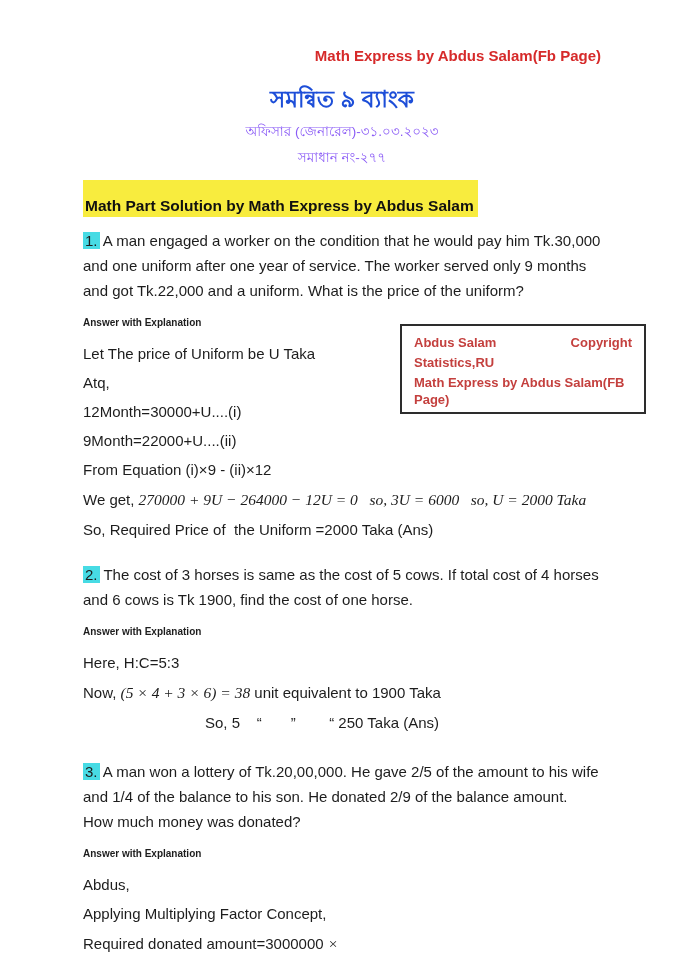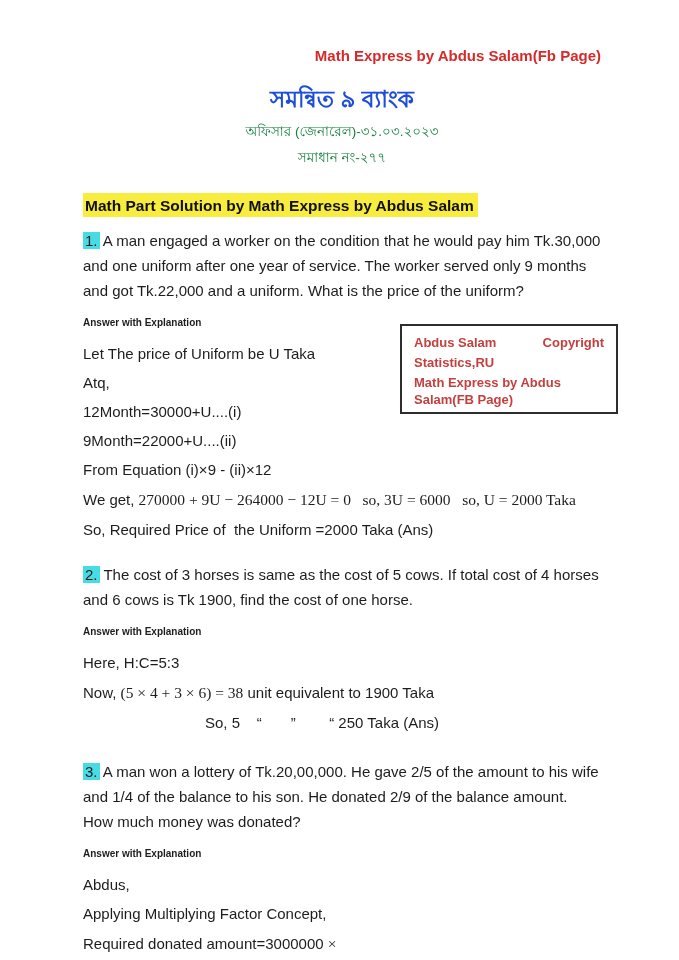--- a/index.html
+++ b/index.html
@@ -3,39 +3,39 @@
 <meta charset="utf-8">
 <style>
   * { margin:0; padding:0; box-sizing:border-box; }
   html,body { background:#ffffff; }
   body { font-family:"Liberation Sans","DejaVu Sans",sans-serif; color:#1d1d1d; }
   .page { position:relative; width:679px; height:960px; background:#ffffff; padding:30px 78px 0 83px; overflow:hidden; margin:16px auto; }
 
   .brand { text-align:right; color:#d62a2a; font-weight:bold; font-size:15px; line-height:20px; margin-bottom:18px; }
 
   .title-bn { text-align:center; font-size:23px; font-weight:bold; color:#1d4ed8; line-height:30px; margin-bottom:8px; }
-  .sub-bn { text-align:center; font-size:13.5px; color:#15803d; line-height:19px; margin-bottom:7px; }
+  .sub-bn { text-align:center; font-size:13.5px; color:#8b5cf6; line-height:19px; margin-bottom:7px; }
   .sub-last { margin-bottom:30px; }
 
   .section-heading { font-size:15.5px; font-weight:bold; color:#101010; margin-bottom:13px; }
-  .hl-y { background:#f8ec3e; padding:4px 4px 3px 2px; }
+  .hl-y { background:#f8ec3e; padding:17px 4px 3px 2px; }
 
   .q { font-size:15px; line-height:25px; margin-bottom:5px; }
   .qnum { background:#47dbe4; padding:0 2px; }
   .gap-top { margin-top:22px; }
   .gap-top-lg { margin-top:26px; }
 
   .ans-h { font-weight:bold; font-size:10px; line-height:20px; margin:10px 0 11px; }
 
   .sol { font-size:15px; line-height:20px; margin-bottom:9px; white-space:pre-wrap; }
   .sol-eq { line-height:22px; }
-  .math { font-family:"Liberation Serif","DejaVu Serif",serif; font-size:15.5px; }
+  .math { font-family:"Liberation Serif","DejaVu Serif",serif; font-style:italic; font-size:15.5px; }
   .indent { margin-left:122px; }
 
-  .copyright-box { position:absolute; left:400px; top:308px; width:218px; height:90px;
+  .copyright-box { position:absolute; left:400px; top:308px; width:246px; height:90px;
     border:2px solid #2d2d2d; background:#fff; padding:8px 12px 4px;
     display:flex; flex-direction:column; justify-content:space-between; }
   .cb-row { display:flex; justify-content:space-between; }
   .cb { color:#c4403e; font-weight:bold; font-size:13px; line-height:17px; }
 
   .frac { display:inline-flex; flex-direction:column; align-items:center; vertical-align:-5px;
     font-size:10.5px; line-height:1.15; font-style:normal; font-family:"Liberation Serif","DejaVu Serif",serif; }
   .frac .fn { border-bottom:1px solid #1d1d1d; padding:0 2px; }
 </style>
 </head>

